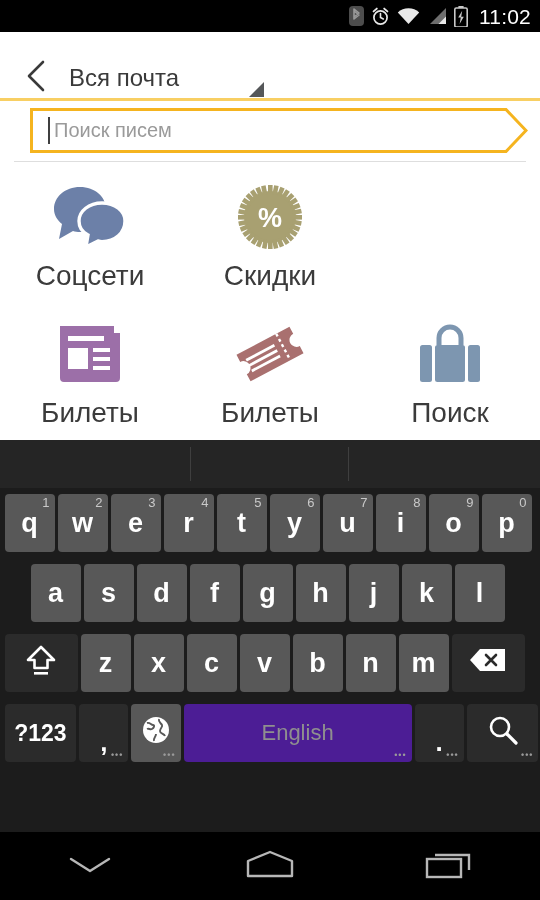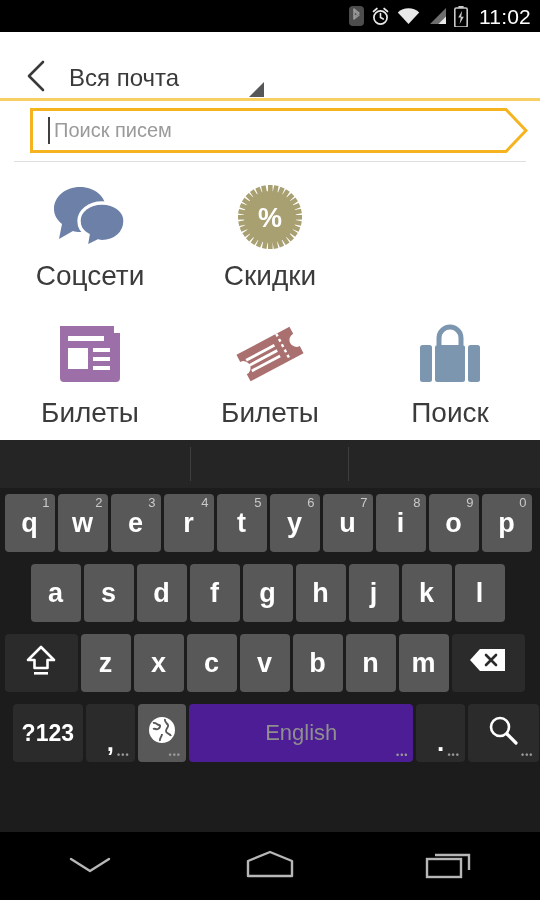--- a/index.html
+++ b/index.html
@@ -414,21 +414,21 @@
     <div class="key dark wide">
       <span>
         <svg width="40" height="28" viewBox="0 0 40 28">
           <path d="M12 3 L37 3 L37 25 L12 25 L2 14 Z" fill="#ffffff"></path>
           <path d="M18 9 L28 19 M28 9 L18 19" stroke="#2b2b2b" stroke-width="2.6" stroke-linecap="round"></path>
         </svg>
       </span>
     </div>
   </div>
 
-  <div class="krow r4" style="padding-left:11px">
+  <div class="krow r4" style="padding-left:3px">
     <div class="key dark" style="width:73px;margin:0 1.5px">
       <span style="font-size:23px">?123</span>
     </div>
     <div class="key dark" style="width:50px;margin:0 1.5px">
       <span style="font-size:26px;position:relative;top:9px">,</span>
       <span class="dots">•••</span>
     </div>
     <div class="key" style="width:50px;margin:0 1.5px">
       <span>
         <svg width="30" height="30" viewBox="0 0 30 30">

